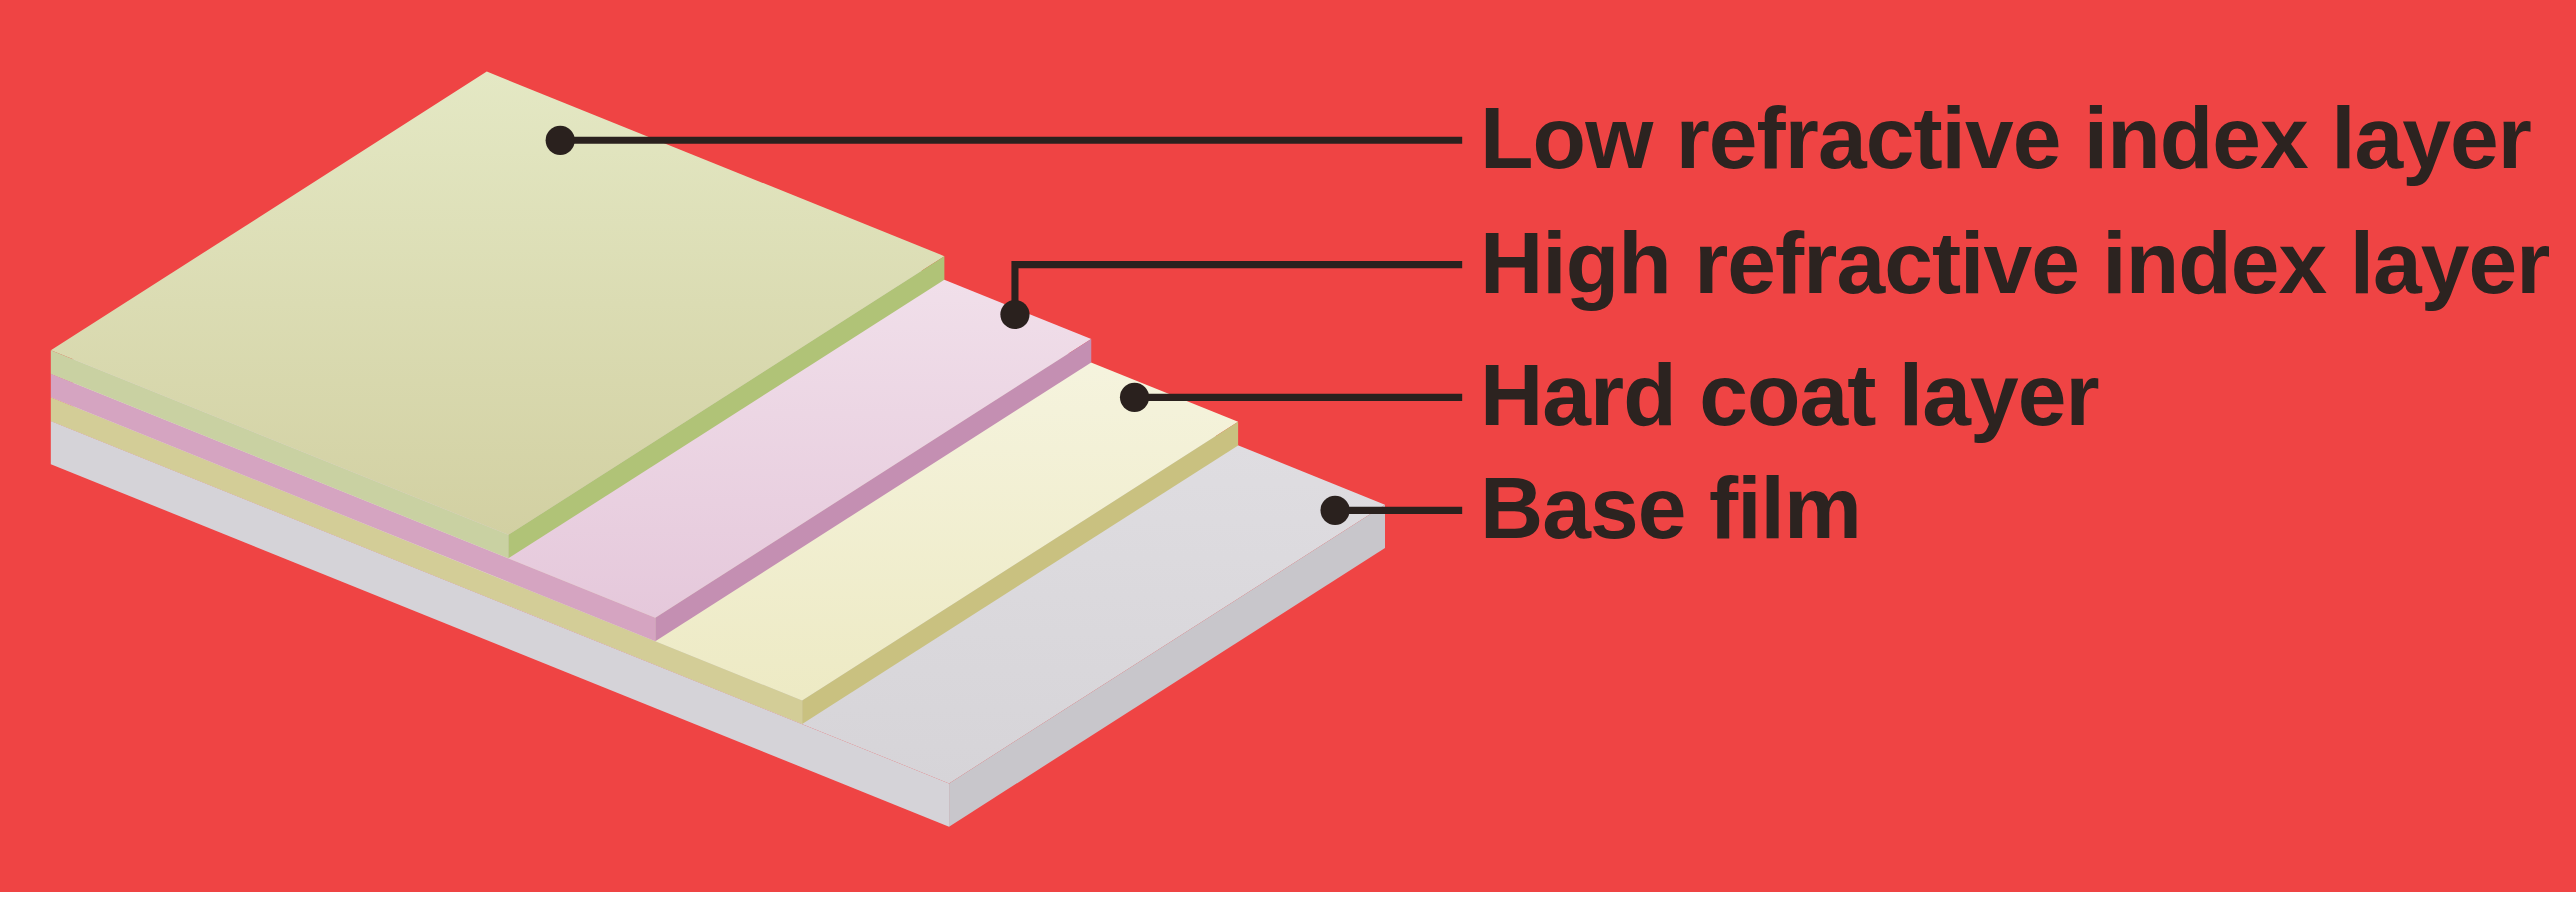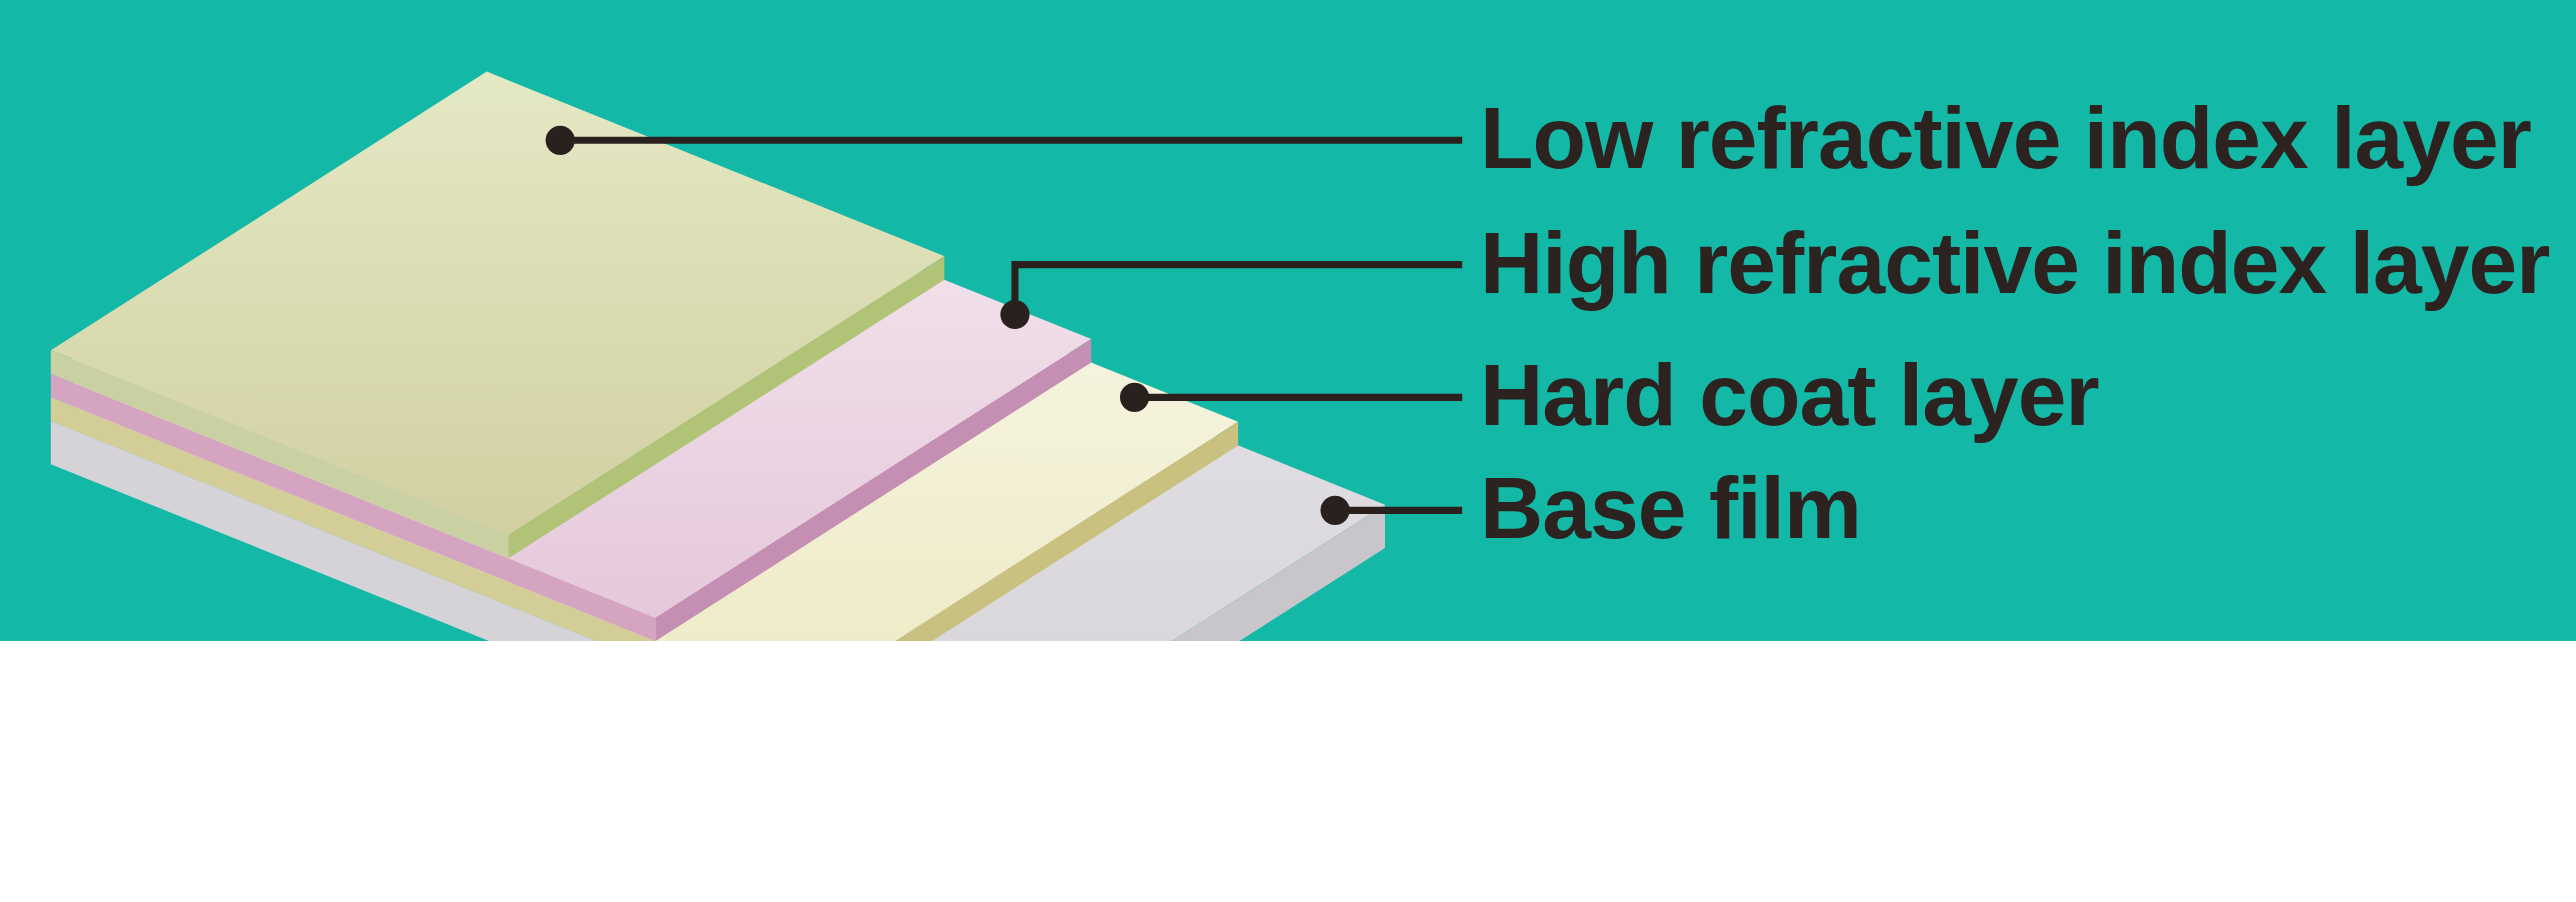--- a/index.html
+++ b/index.html
@@ -1,21 +1,21 @@
 <!DOCTYPE html>
 <html style="font-size:15px"><head>
 <meta charset="utf-8">
 <title>Diagram</title>
 <style>
   html, body { margin: 0; padding: 0; background: #ffffff; }
   .page {
     position: relative;
     width: 2576px;
-    height: 641px;
-    background: #14b8a6;
+    height: 892px;
+    background: #ef4444;
     overflow: hidden;
   }
   svg { display: block; }
   .layer-label {
     font-family: "Liberation Sans", sans-serif;
     font-weight: 700;
     letter-spacing: -1px;
   }
 </style>
 </head>

